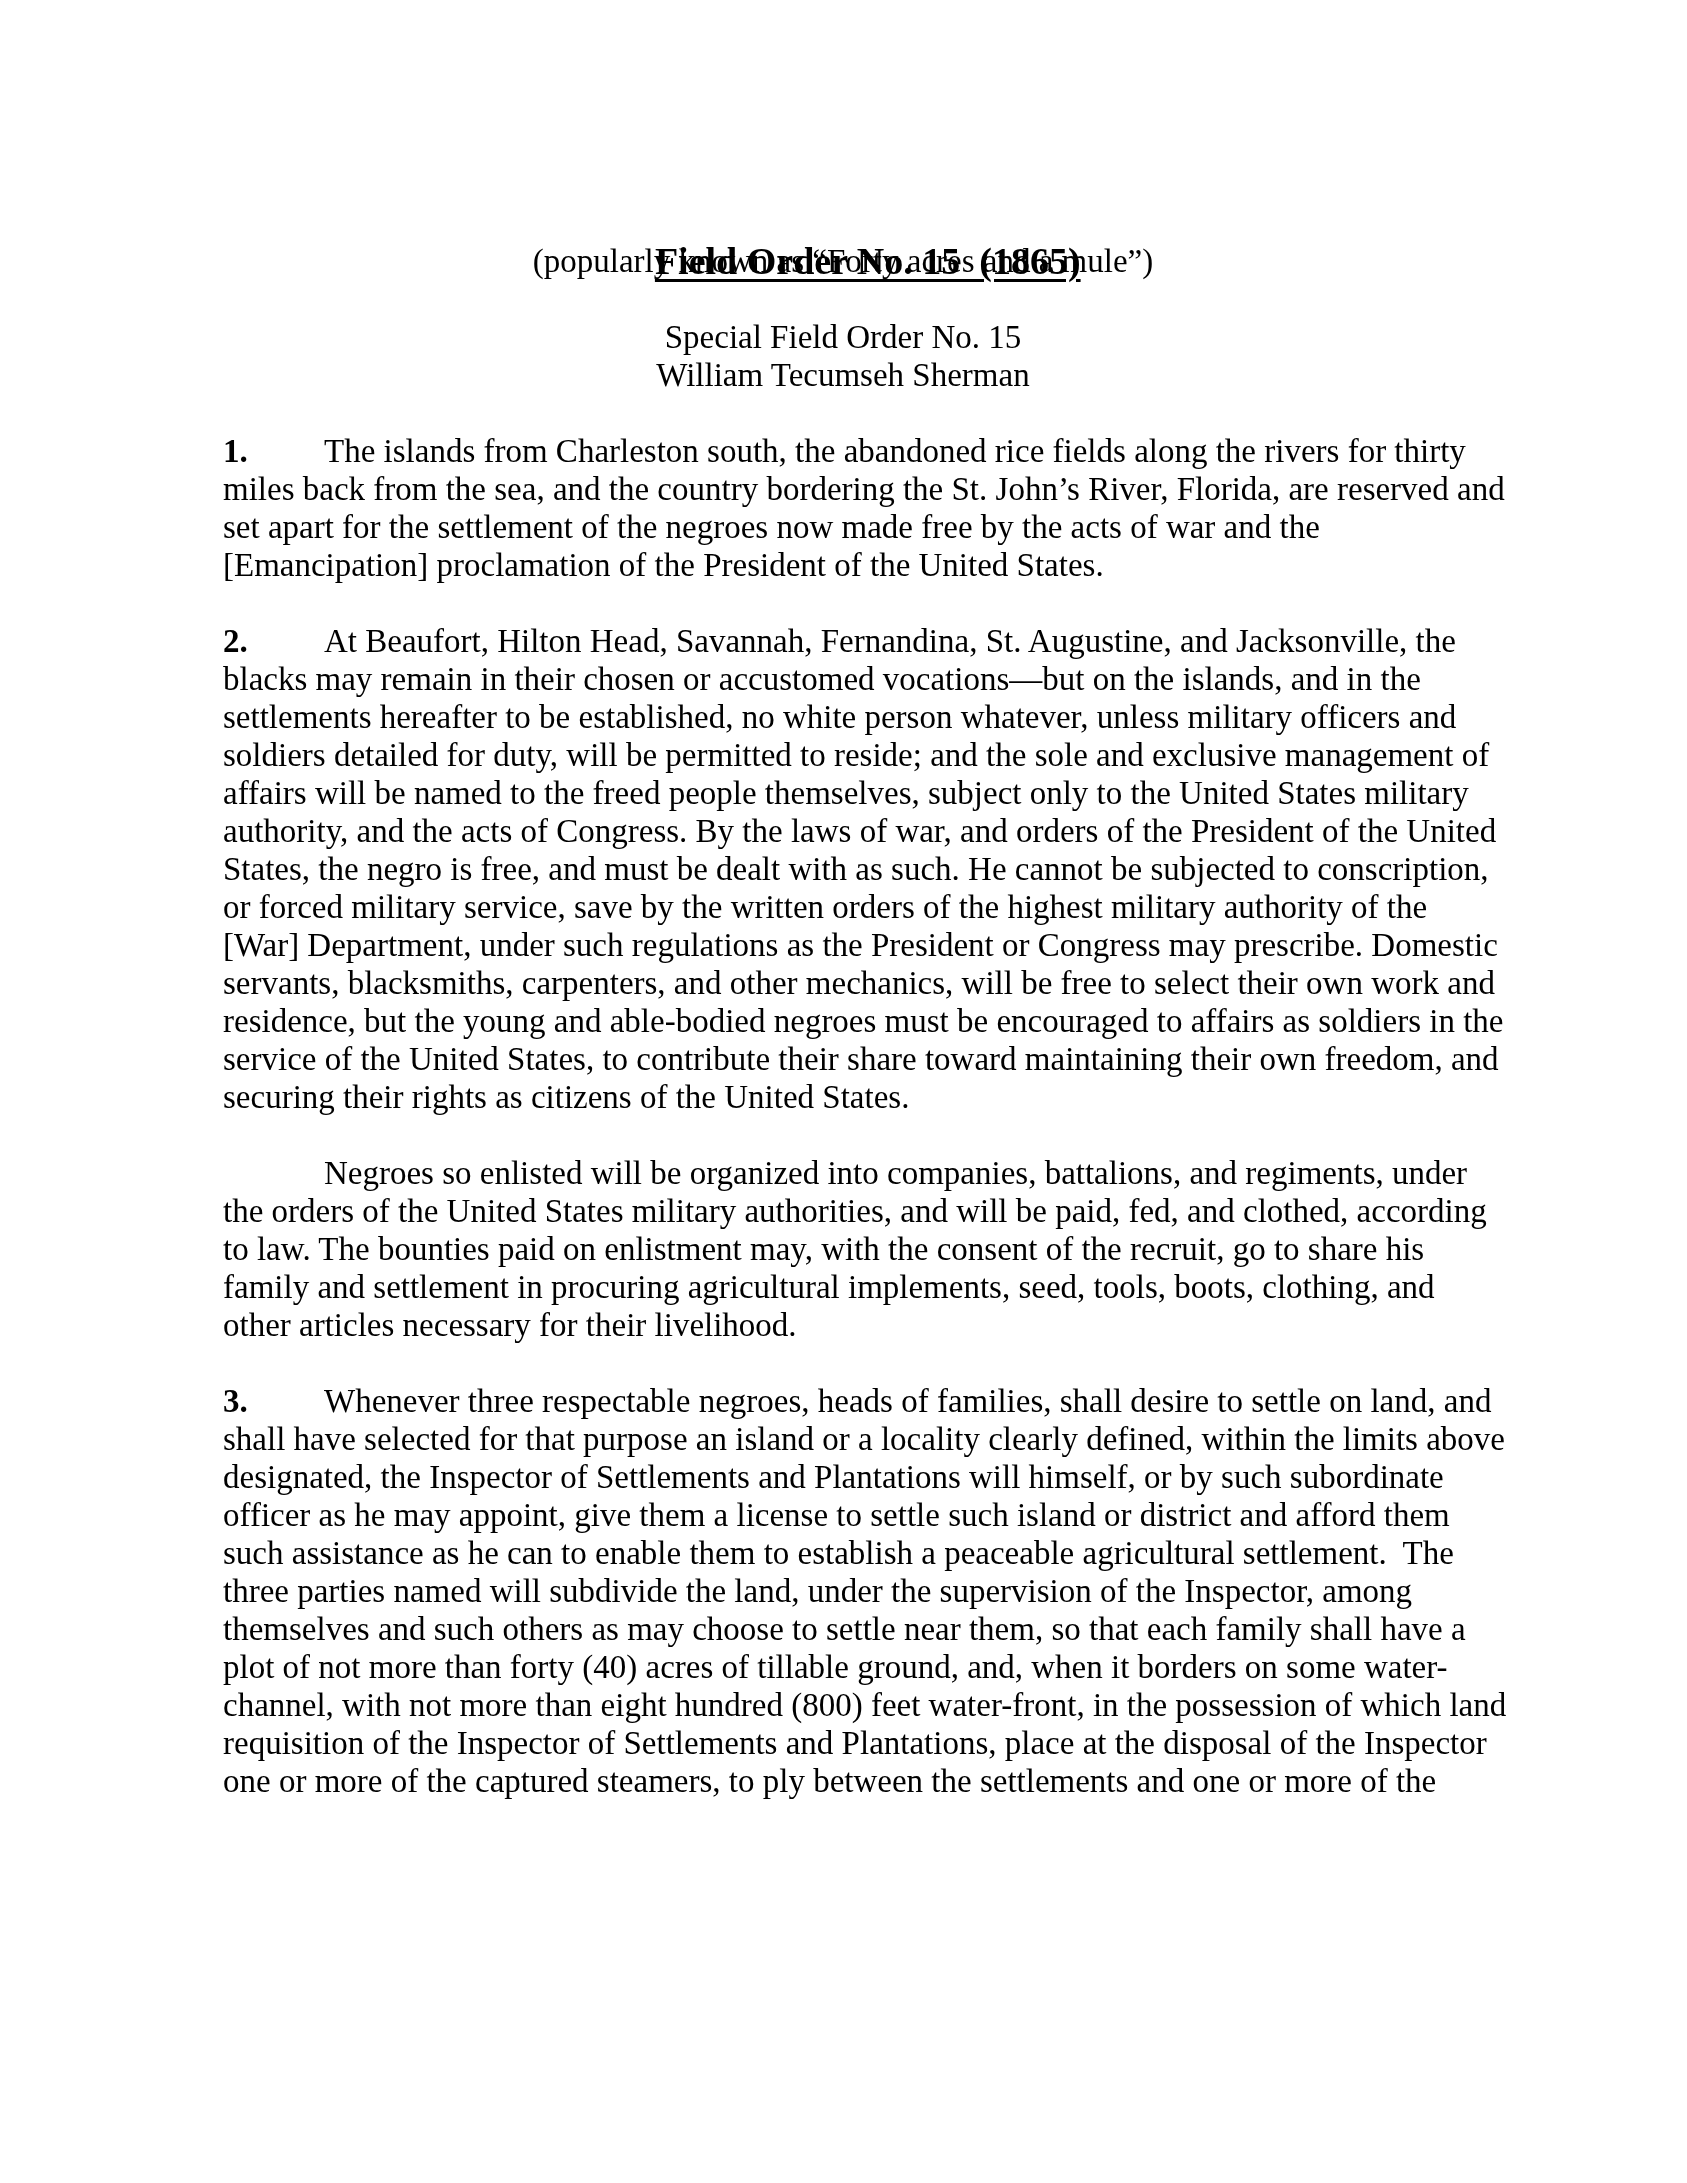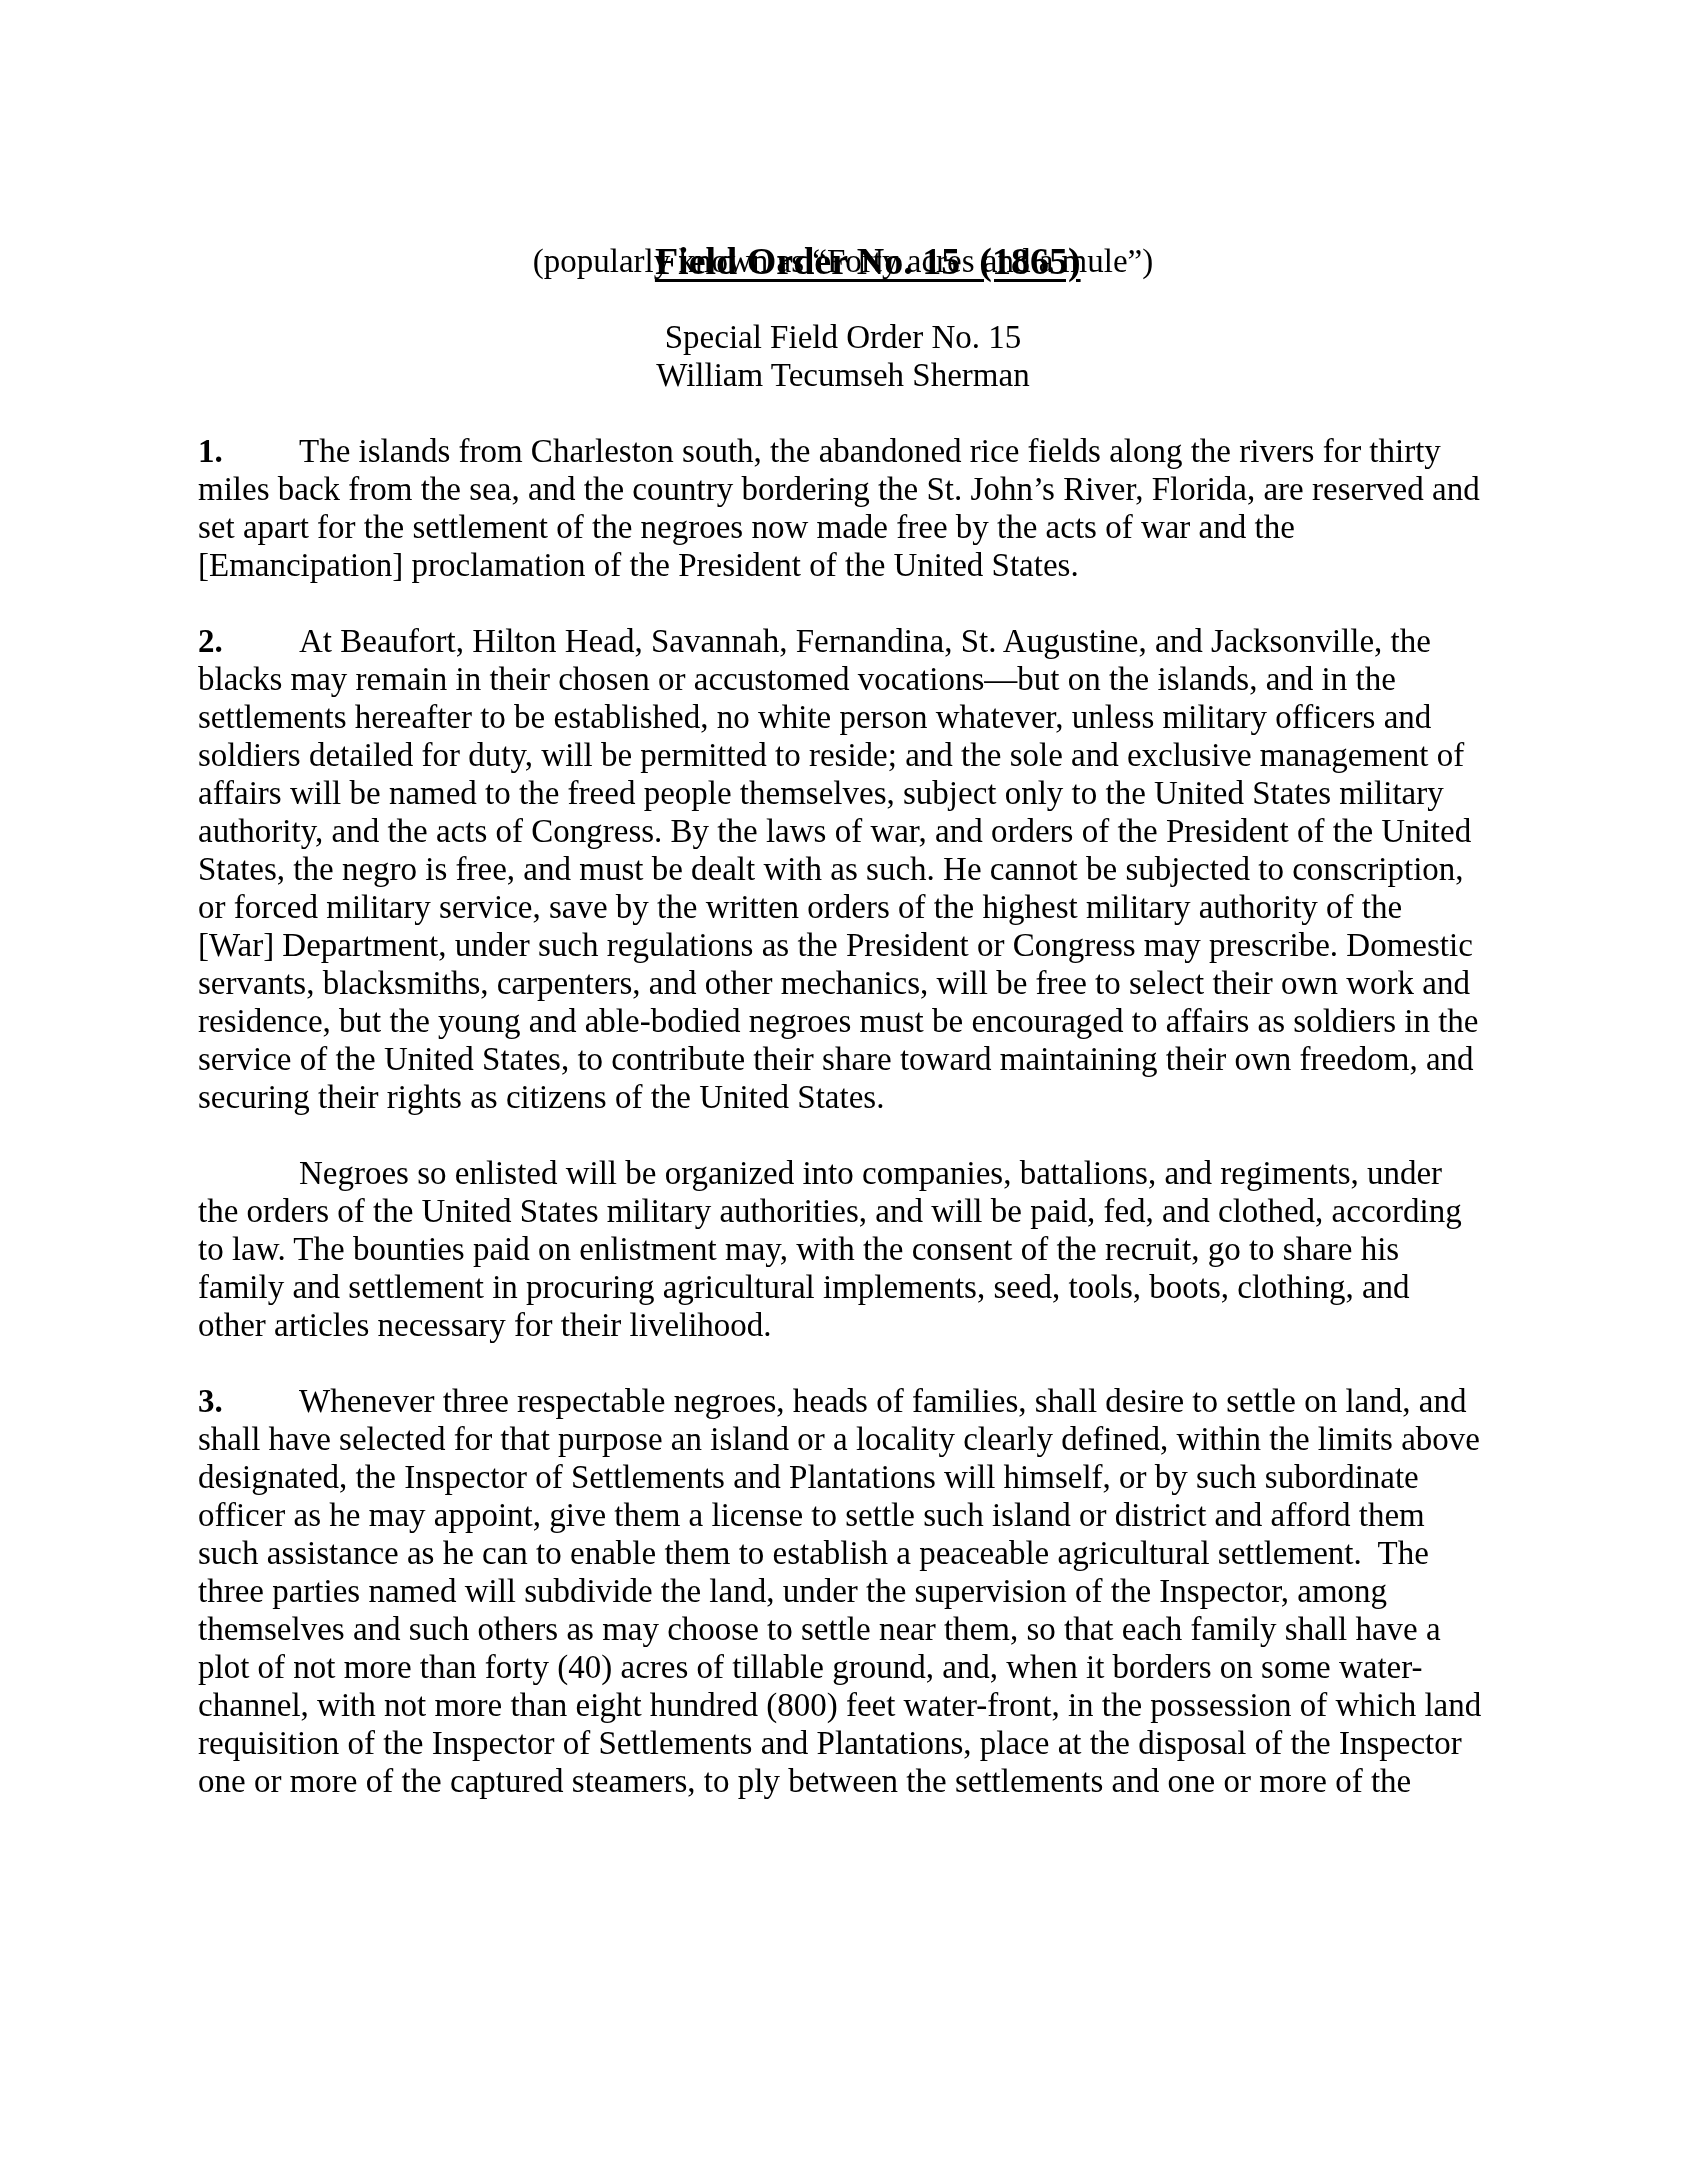--- a/index.html
+++ b/index.html
@@ -6,21 +6,21 @@
     body { width: 1687px; height: 2183px; position: relative; overflow: hidden; }
     .page {
       position: absolute; left: 0; top: 0; width: 1687px; height: 1855px;
       background: #ffffff; color: #000000;
       font-family: "Liberation Serif", "DejaVu Serif", serif;
     }
     .flow {
       position: absolute; left: 198px; top: 204px; width: 1297px;
       font-size: 33px; line-height: 38px;
     }
-    .line { height: 38px; white-space: pre; }
+    .line { height: 38px; white-space: pre; margin-left: 25px; }
     .center { text-align: center; width: 1290px; margin-left: 0; }
     .title {
       font-size: 38px; font-weight: bold;
       text-decoration: underline; text-decoration-thickness: 3.3px;
       text-underline-offset: 4.6px;
     }
     .blank { height: 38px; }
     .num { display: inline-block; width: 101px; font-weight: bold; }
     .indent { display: inline-block; width: 101px; }
     .para { }

